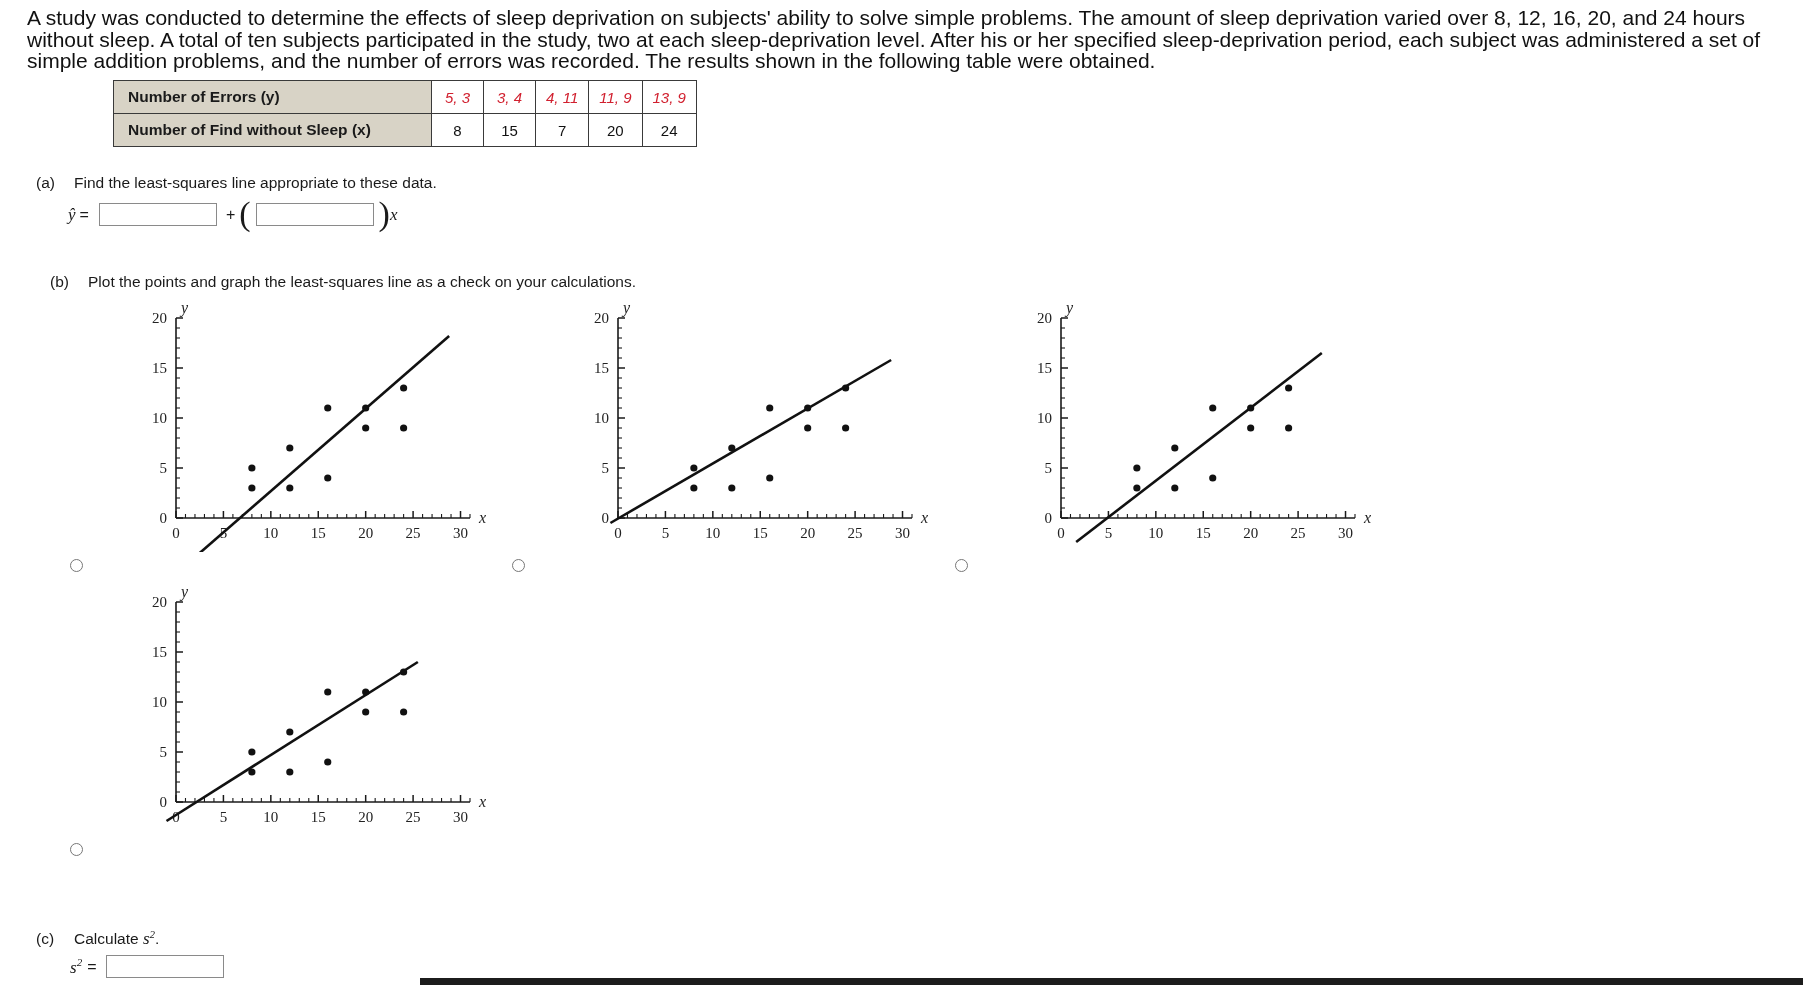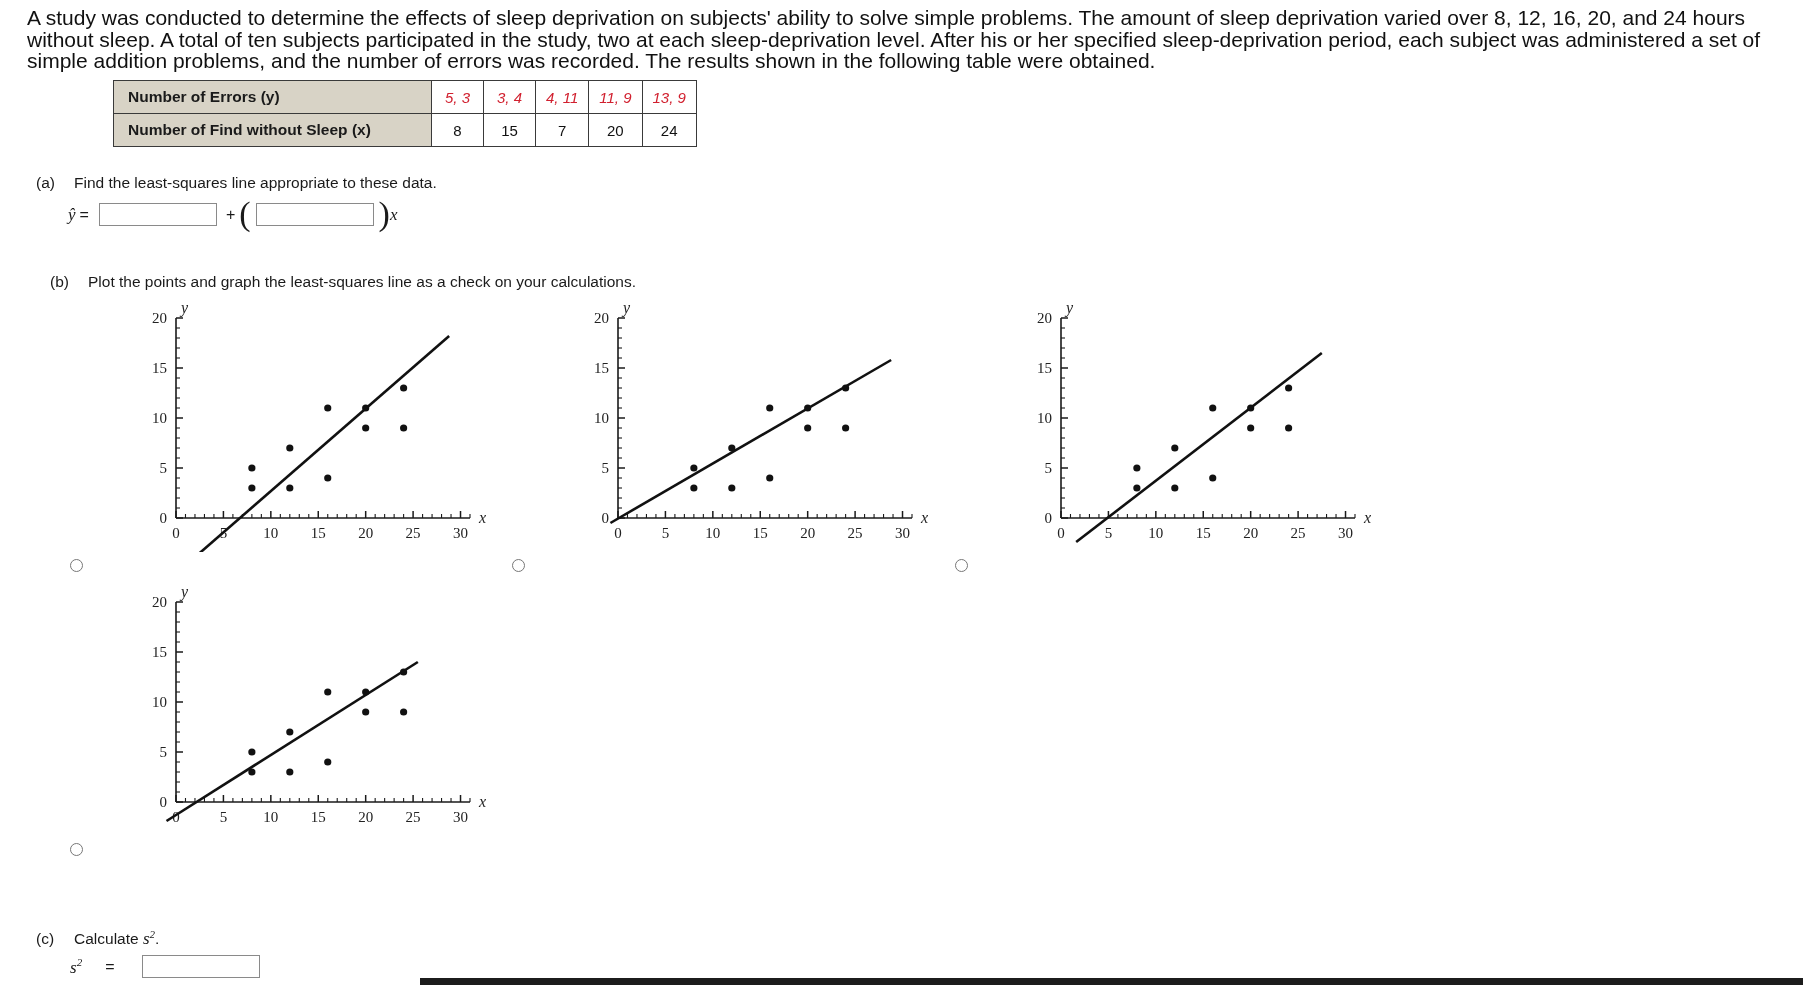--- a/index.html
+++ b/index.html
@@ -61,21 +61,20 @@
     position: absolute;
     left: 68px; top: 203px;
     display: flex; align-items: center;
     font-size: 16px;
   }
   .eq-row-c {
     position: absolute;
     left: 70px; top: 955px;
     display: flex; align-items: center;
     font-size: 16px;
-    gap: 18px;
   }
   .ansbox {
     width: 118px; height: 23px;
     border: 1px solid #8a8a8a;
     background: #fff;
     margin: 0 5px;
     display: inline-block;
   }
   .paren {
     font-size: 34px;

